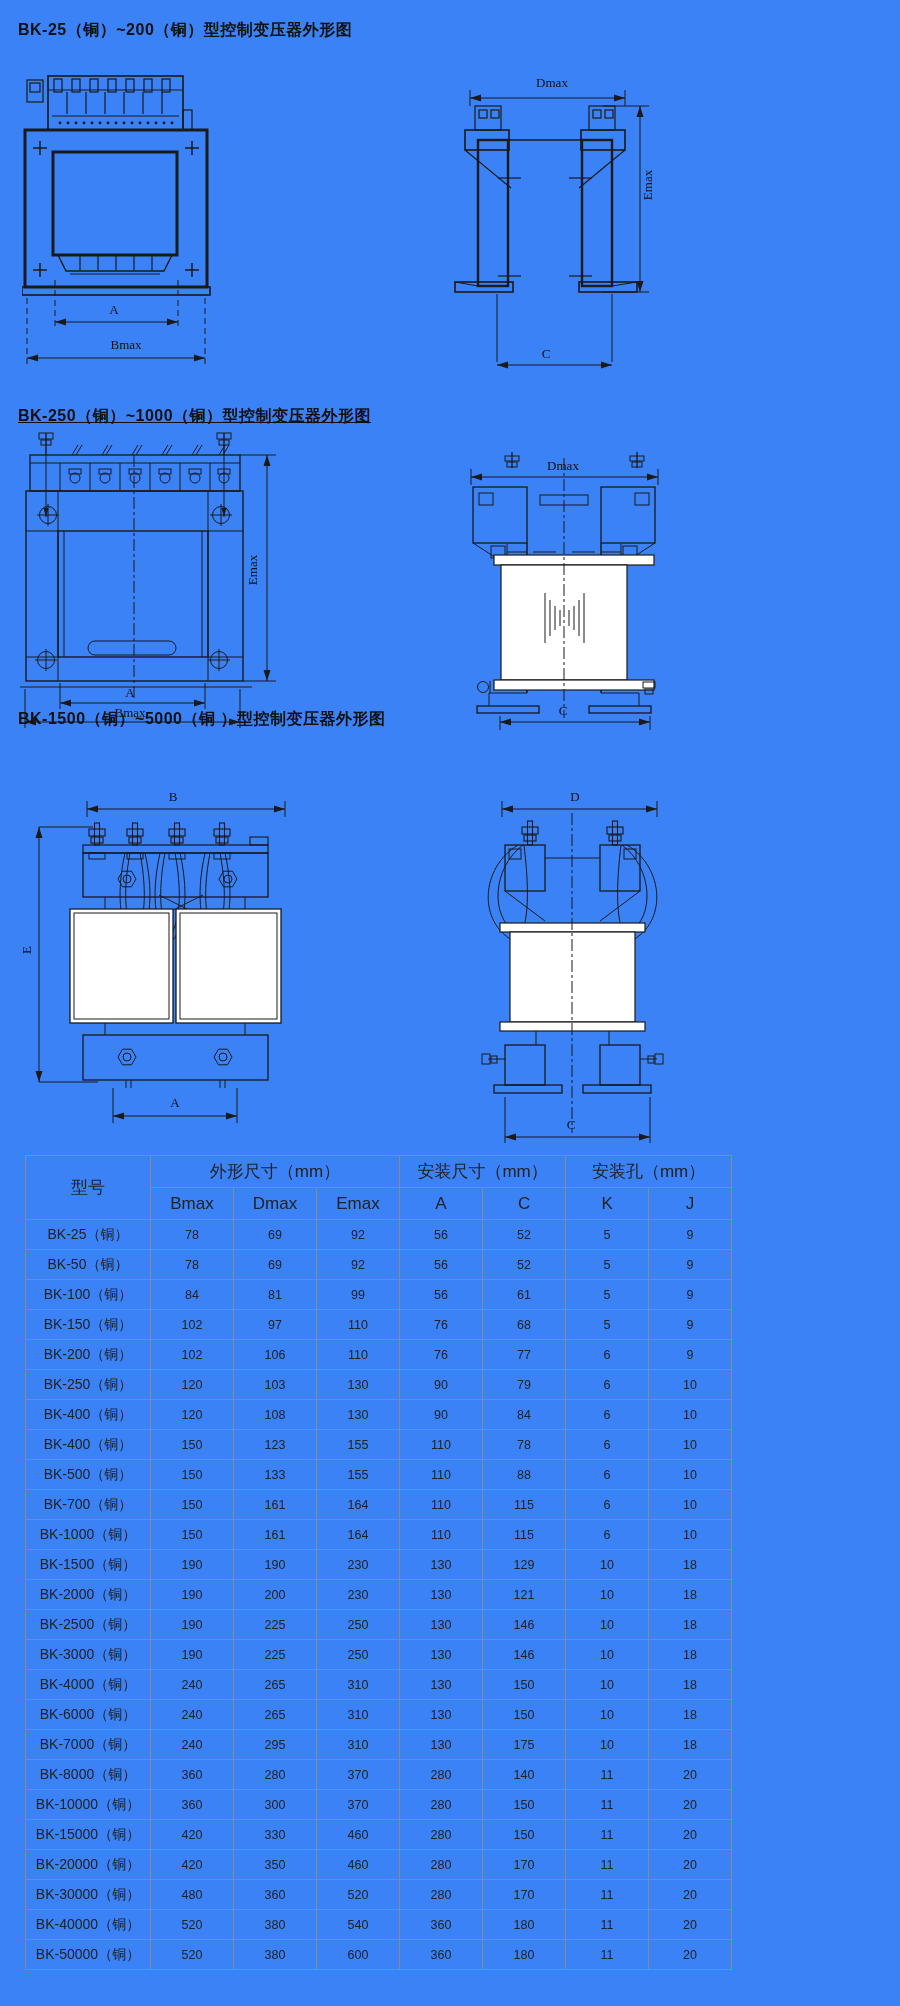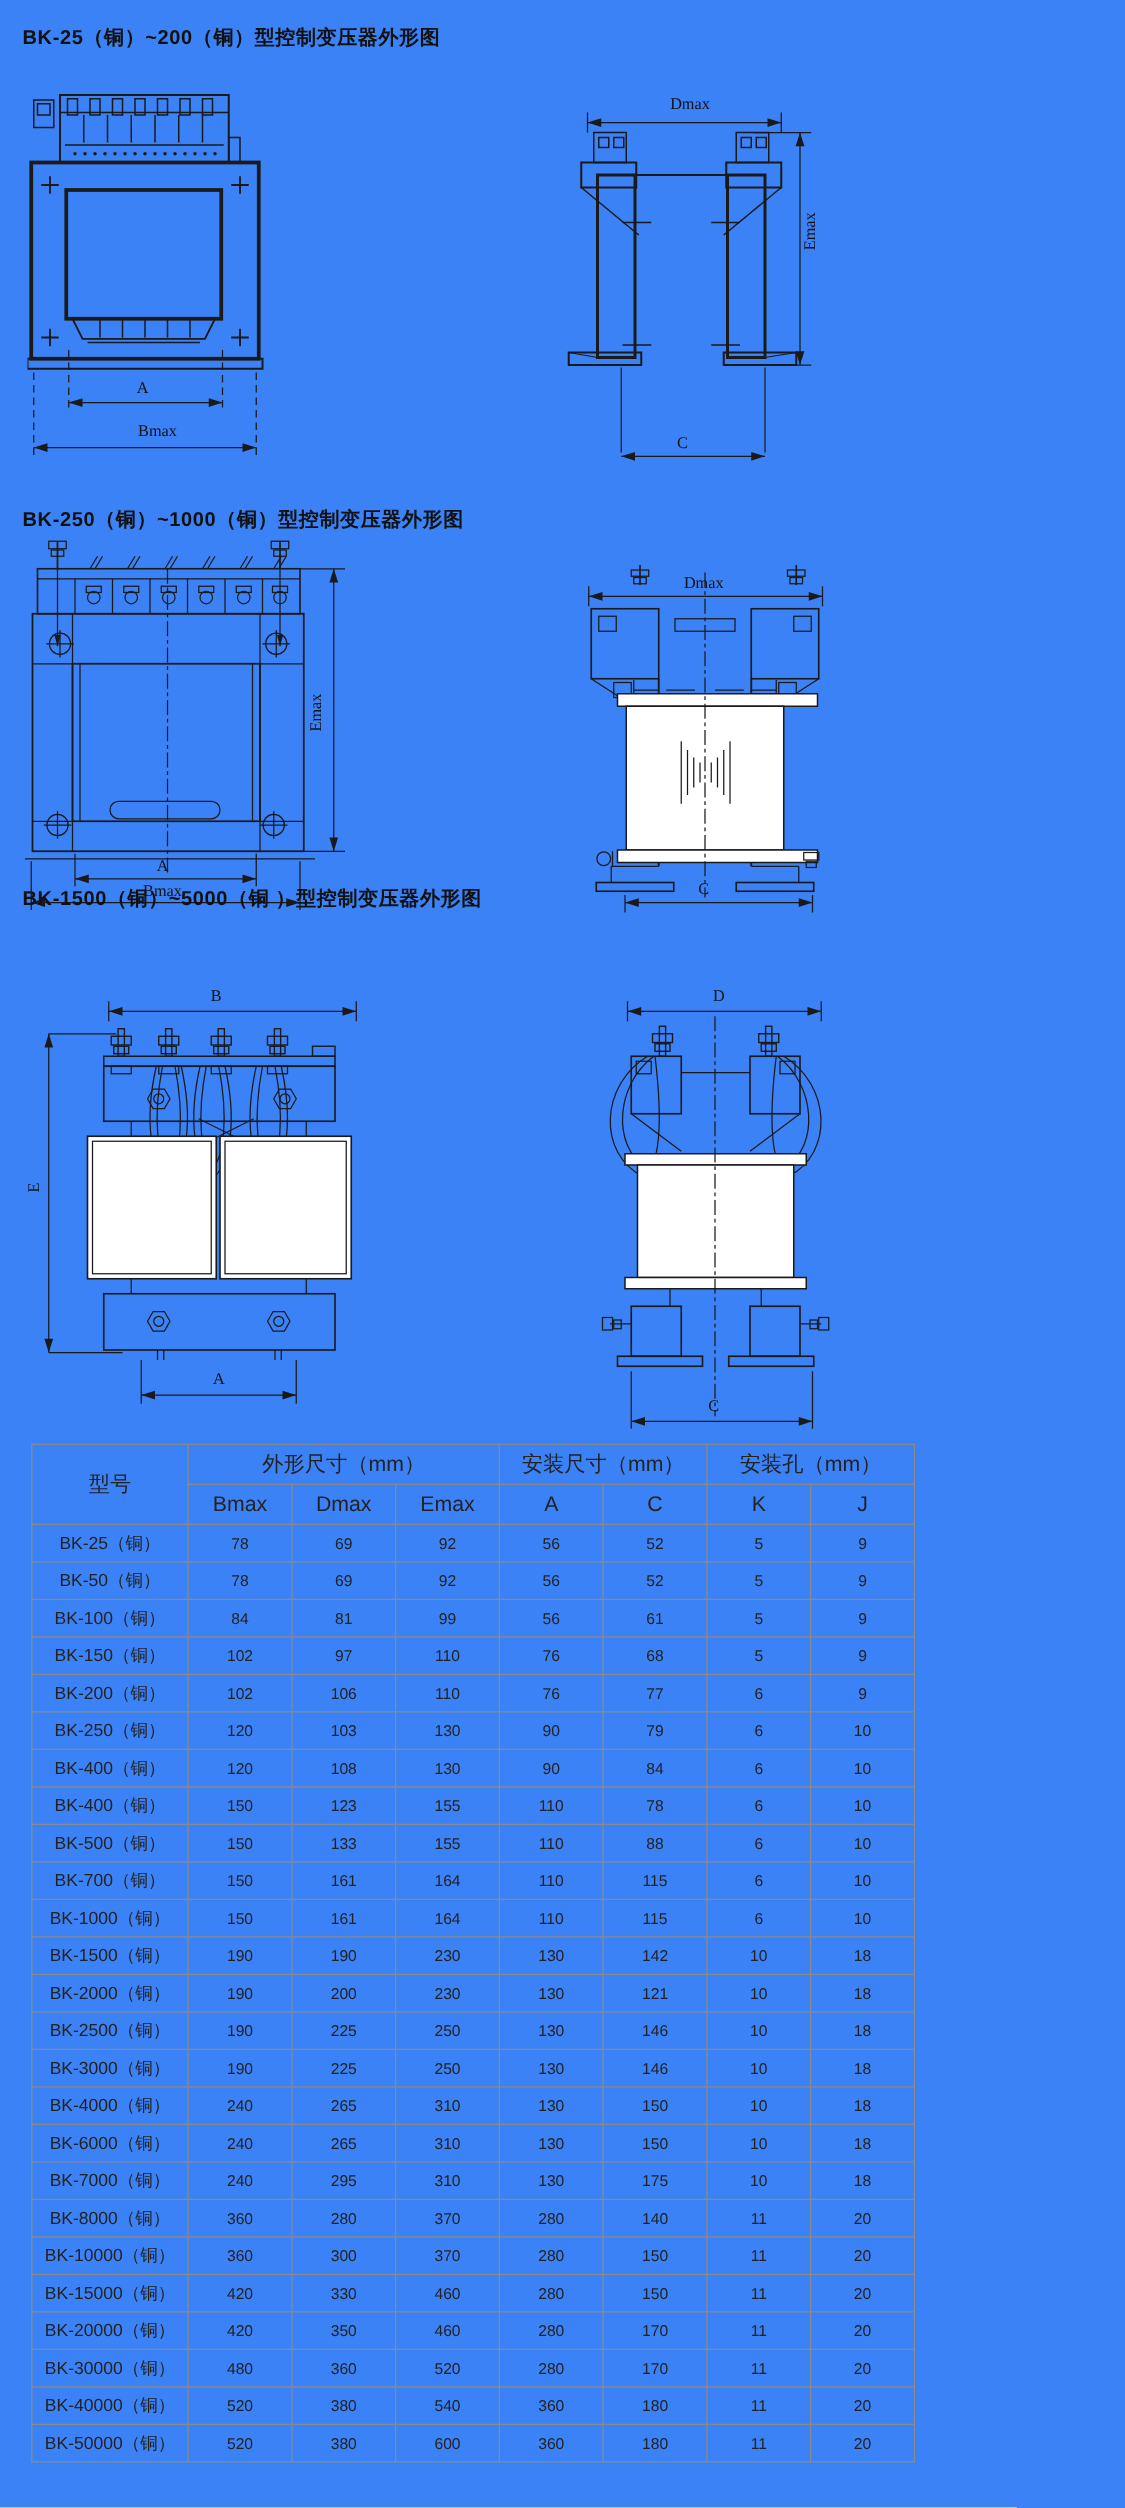--- a/index.html
+++ b/index.html
@@ -169,21 +169,21 @@
       </g>
     </svg>
   </div>
 
   <span class="dim" style="left:114px;top:310px;">A</span>
   <span class="dim" style="left:126px;top:345px;">Bmax</span>
   <span class="dim" style="left:552px;top:83px;">Dmax</span>
   <span class="dimv" style="left:648px;top:185px;">Emax</span>
   <span class="dim" style="left:546px;top:354px;">C</span>
 
-  <h2 class="title" style="top:406px;">BK-250（铜）~1000（铜）型控制变压器外形图</h2>
+  <h2 class="title" style="top:406px;text-decoration:underline;">BK-250（铜）~1000（铜）型控制变压器外形图</h2>
 
   <div class="fig" style="left:12px;top:425px;">
     <svg width="272" height="312" viewBox="0 0 272 312">
       <g stroke="#1a1a1a" fill="none" stroke-width="1">
 
         <g>
           <line x1="60" y1="30" x2="66" y2="20"></line>
             <line x1="64" y1="30" x2="70" y2="20"></line>
           <line x1="90" y1="30" x2="96" y2="20"></line>
             <line x1="94" y1="30" x2="100" y2="20"></line>
@@ -667,21 +667,21 @@
           <td>115</td>
           <td>6</td>
           <td>10</td>
         </tr>
         <tr>
           <td class="model">BK-1500（铜）</td>
           <td>190</td>
           <td>190</td>
           <td>230</td>
           <td>130</td>
-          <td>142</td>
+          <td>129</td>
           <td>10</td>
           <td>18</td>
         </tr>
         <tr>
           <td class="model">BK-2000（铜）</td>
           <td>190</td>
           <td>200</td>
           <td>230</td>
           <td>130</td>
           <td>121</td>

